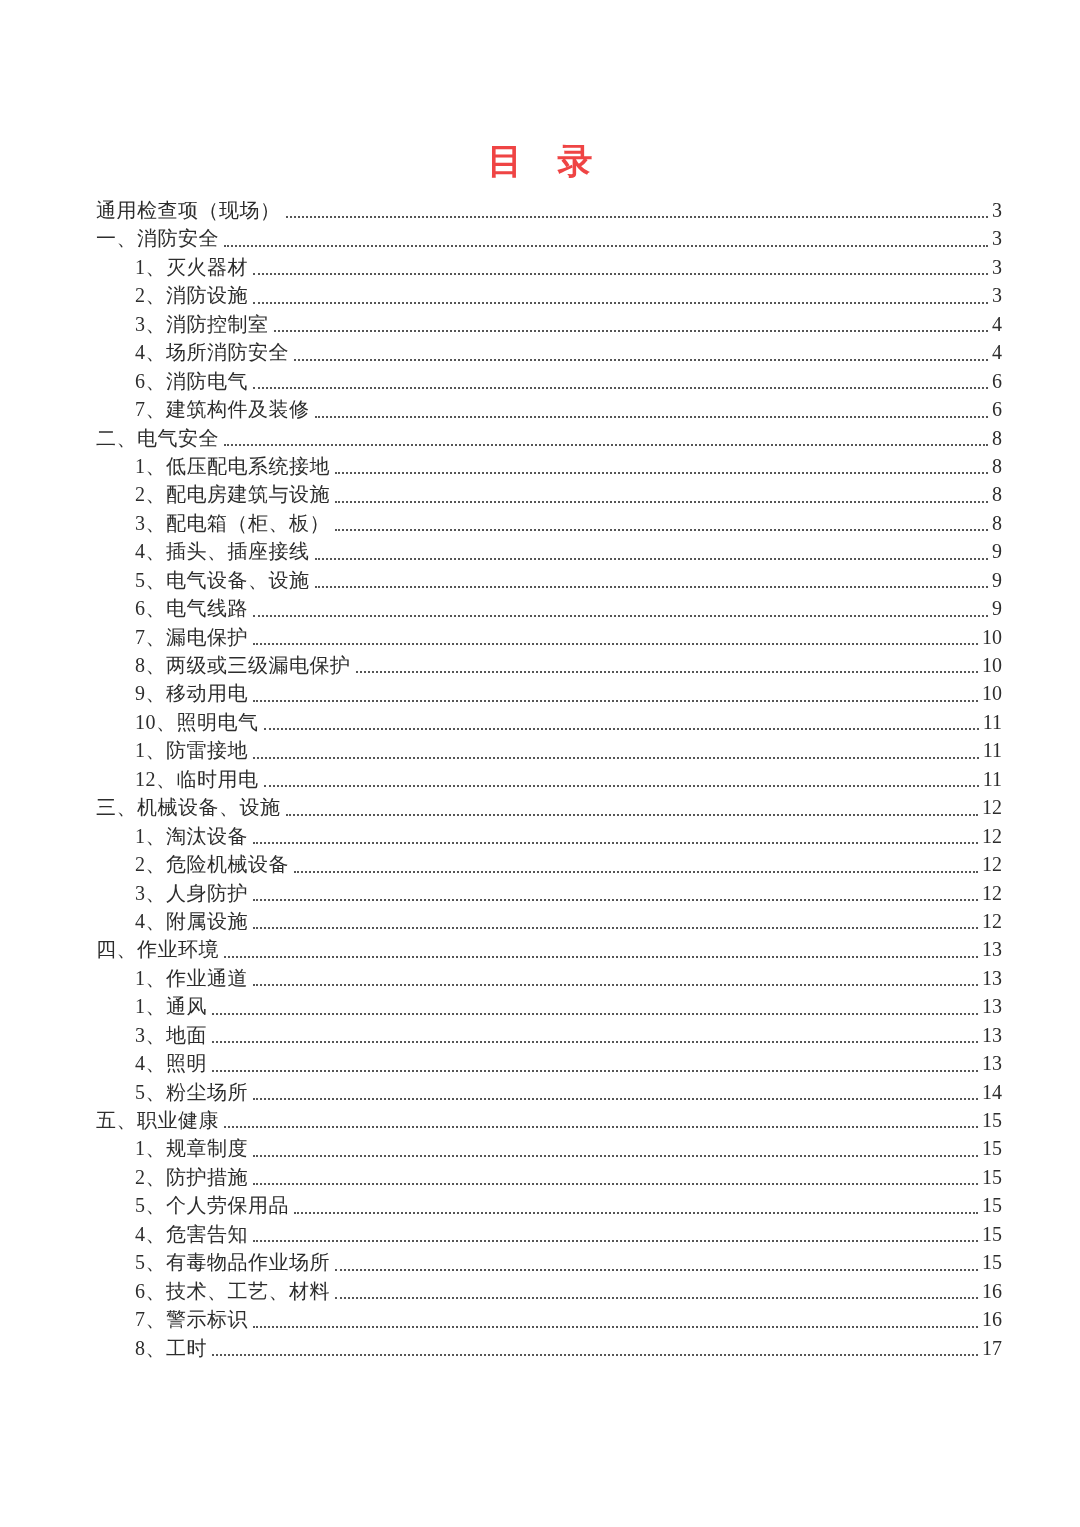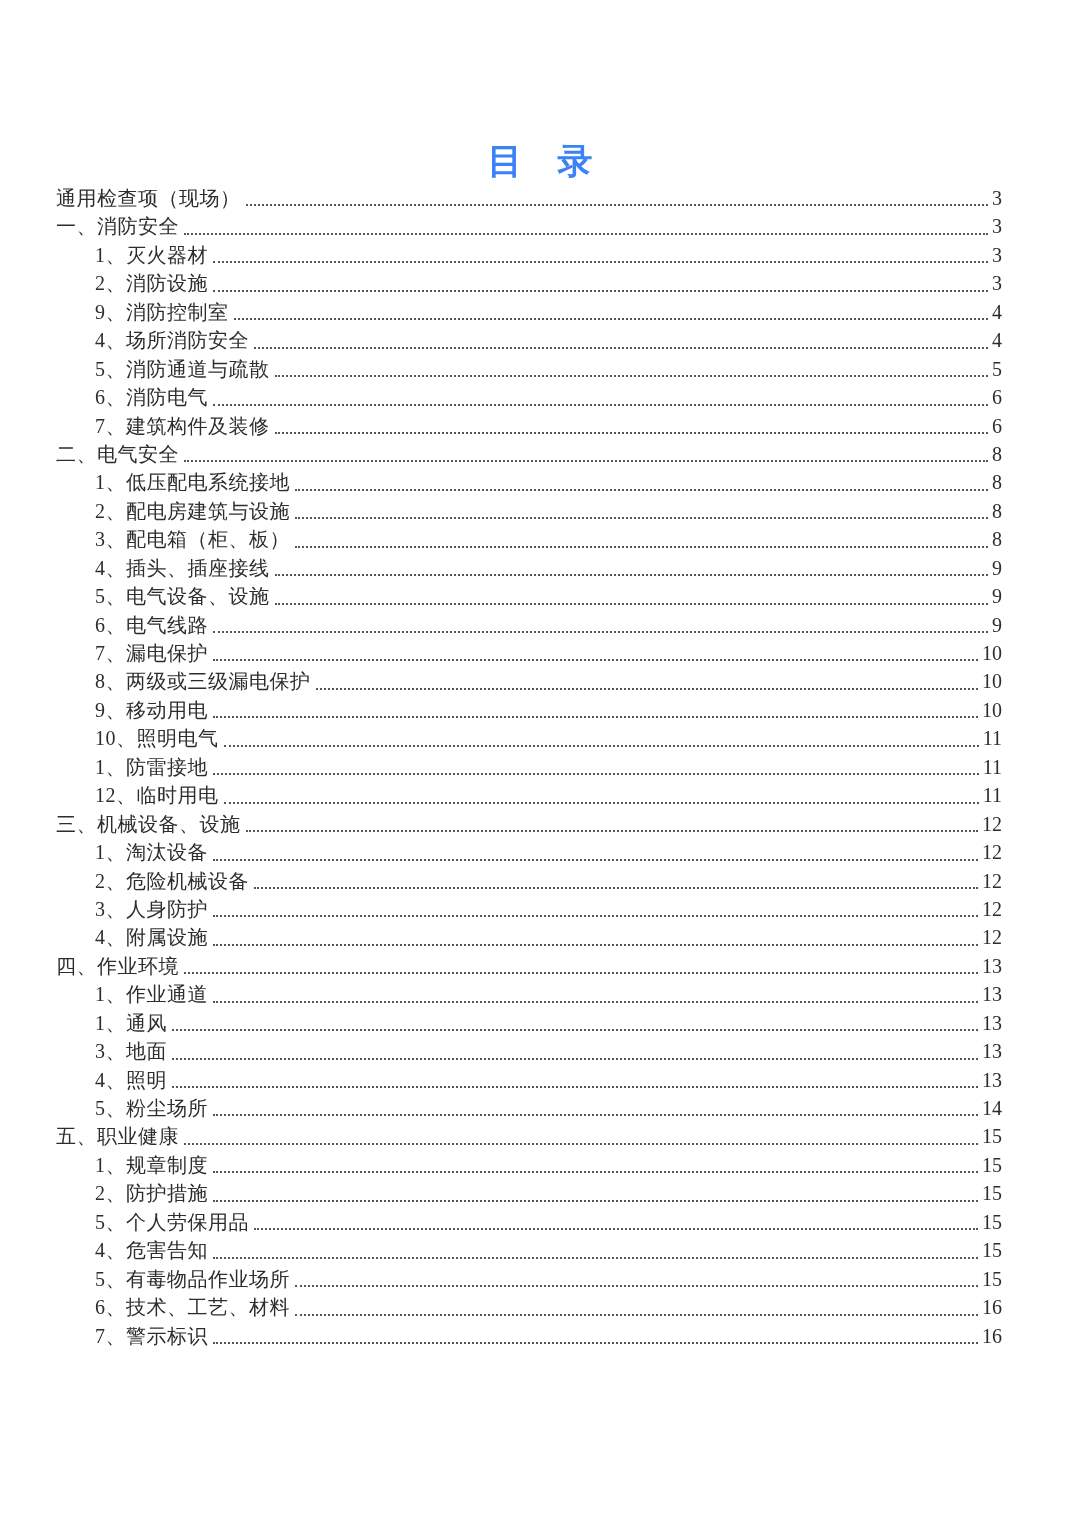--- a/index.html
+++ b/index.html
@@ -17,25 +17,25 @@
     font-family: "Liberation Serif", "DejaVu Serif", serif;
     color: #2d2d2d;
   }
   .doc-title {
     margin-top: 138px;
     text-align: center;
     font-family: "Liberation Sans", "DejaVu Sans", sans-serif;
     font-weight: 700;
     font-size: 35px;
     line-height: 46px;
-    color: #3b82f6;
+    color: #ef4444;
   }
   .toc-list {
-    margin-top: 0;
-    padding: 0 78px 0 56px;
+    margin-top: 12px;
+    padding: 0 78px 0 96px;
     font-family: Liberation Serif, serif;
   }
   .toc-row {
     display: flex;
     align-items: baseline;
     height: 28.45px;
     font-size: 20px;
     line-height: 28.45px;
     white-space: nowrap;
     cursor: default;
@@ -79,35 +79,30 @@
     <span class="toc-label">1、灭火器材</span>
     <span class="toc-leader"></span>
     <span class="toc-page">3</span>
   </div>
       <div class="toc-row lvl1">
     <span class="toc-label">2、消防设施</span>
     <span class="toc-leader"></span>
     <span class="toc-page">3</span>
   </div>
       <div class="toc-row lvl1">
-    <span class="toc-label">9、消防控制室</span>
+    <span class="toc-label">3、消防控制室</span>
     <span class="toc-leader"></span>
     <span class="toc-page">4</span>
   </div>
       <div class="toc-row lvl1">
     <span class="toc-label">4、场所消防安全</span>
     <span class="toc-leader"></span>
     <span class="toc-page">4</span>
   </div>
       <div class="toc-row lvl1">
-    <span class="toc-label">5、消防通道与疏散</span>
-    <span class="toc-leader"></span>
-    <span class="toc-page">5</span>
-  </div>
-      <div class="toc-row lvl1">
     <span class="toc-label">6、消防电气</span>
     <span class="toc-leader"></span>
     <span class="toc-page">6</span>
   </div>
       <div class="toc-row lvl1">
     <span class="toc-label">7、建筑构件及装修</span>
     <span class="toc-leader"></span>
     <span class="toc-page">6</span>
   </div>
       <div class="toc-row lvl0">
@@ -262,15 +257,20 @@
   </div>
       <div class="toc-row lvl1">
     <span class="toc-label">6、技术、工艺、材料</span>
     <span class="toc-leader"></span>
     <span class="toc-page">16</span>
   </div>
       <div class="toc-row lvl1">
     <span class="toc-label">7、警示标识</span>
     <span class="toc-leader"></span>
     <span class="toc-page">16</span>
+  </div>
+      <div class="toc-row lvl1">
+    <span class="toc-label">8、工时</span>
+    <span class="toc-leader"></span>
+    <span class="toc-page">17</span>
   </div>
     </div>
 </div>
 
 </body></html>

